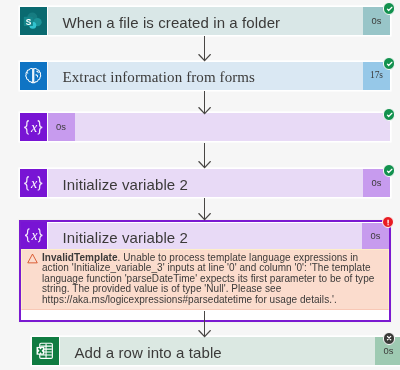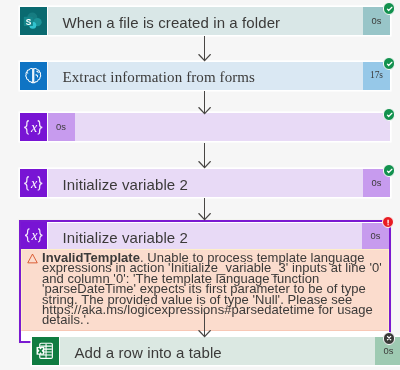--- a/index.html
+++ b/index.html
@@ -35,21 +35,21 @@
 
   
   .err-card{position:absolute;left:19px;width:372px;
             border:2px solid #7a1ad1;box-sizing:border-box;background:#fff;
             box-shadow:0 0 0 1.1px #f3f4ef, 0 1.2px 1.6px rgba(0,0,0,0.07);}
   .err-card .hdr{display:flex;align-items:stretch;height:25.5px;background:#e8daf6;
                  margin-top:1.2px;position:relative;}
   .err-card .hdr .icon-box{margin-top:-1.2px;}
   .err-panel{background:#fbdccd;border:1px solid #fdeec8;border-bottom-color:#f8c8b6;
              margin:0 0 10px 0;padding:3px 6px 4.5px 4px;display:flex;gap:4px;}
-  .err-text{font-size:13px;line-height:10.45px;color:#3b3a39;
+  .err-text{font-size:10px;line-height:10.45px;color:#3b3a39;
             letter-spacing:.05px;flex:1;}
   .err-code{font-weight:bold;}
 </style>
 </head>
 <body>
 
 <div class="flow">
 
   <div class="arrow" style="left:203.85px;top:36.3px;">
     <div class="arrow-line" style="height:23.90px;"></div>

